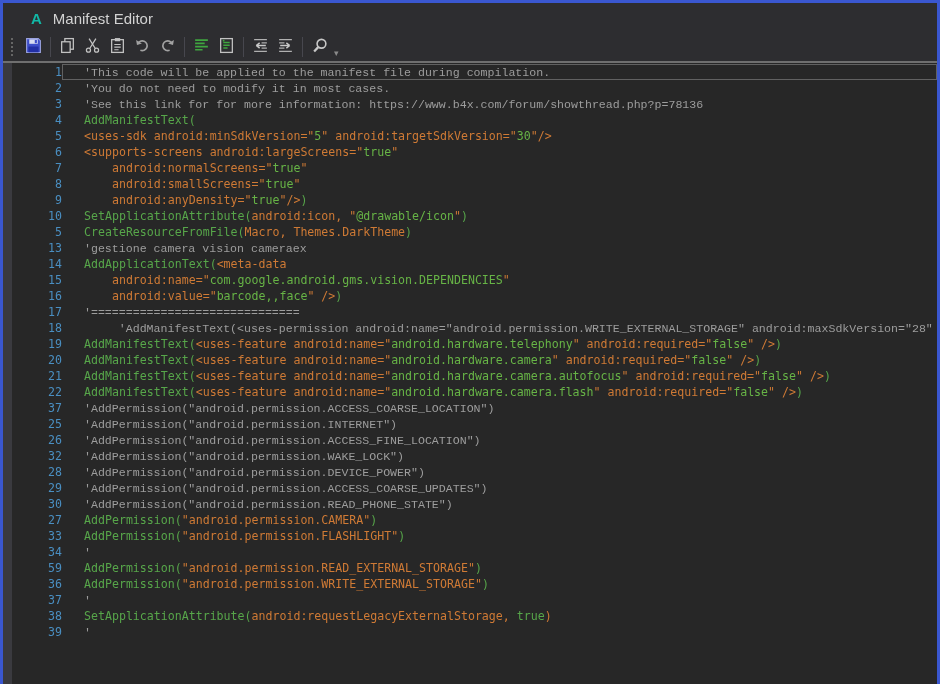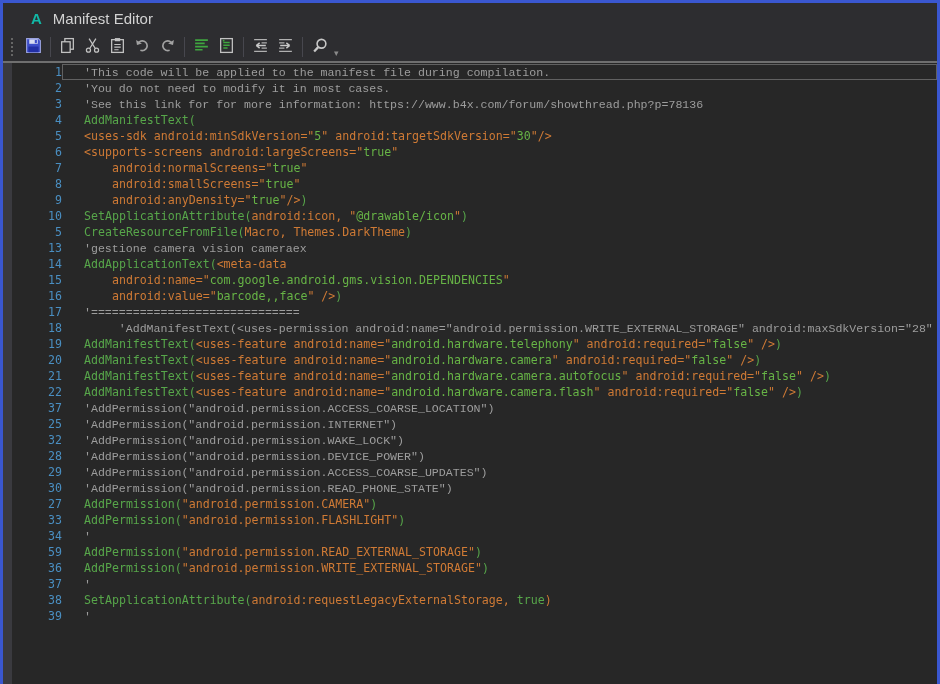--- a/index.html
+++ b/index.html
@@ -139,20 +139,21 @@
         <div class="row"><span class="ln">15</span><div class="code"><span class="x">    android:name="</span><span class="v">com.google.android.gms.vision.DEPENDENCIES</span><span class="x">"</span></div></div>
         <div class="row"><span class="ln">16</span><div class="code"><span class="x">    android:value="</span><span class="v">barcode,,face</span><span class="x">" /&gt;</span><span class="k">)</span></div></div>
         <div class="row"><span class="ln">17</span><div class="code"><span class="c">'==============================</span></div></div>
         <div class="row"><span class="ln">18</span><div class="code"><span class="c">     'AddManifestText(&lt;uses-permission android:name="android.permission.WRITE_EXTERNAL_STORAGE" android:maxSdkVersion="28" /&gt;)</span></div></div>
         <div class="row"><span class="ln">19</span><div class="code"><span class="k">AddManifestText(</span><span class="x">&lt;uses-feature android:name="</span><span class="v">android.hardware.telephony</span><span class="x">" android:required="</span><span class="v">false</span><span class="x">" /&gt;</span><span class="k">)</span></div></div>
         <div class="row"><span class="ln">20</span><div class="code"><span class="k">AddManifestText(</span><span class="x">&lt;uses-feature android:name="</span><span class="v">android.hardware.camera</span><span class="x">" android:required="</span><span class="v">false</span><span class="x">" /&gt;</span><span class="k">)</span></div></div>
         <div class="row"><span class="ln">21</span><div class="code"><span class="k">AddManifestText(</span><span class="x">&lt;uses-feature android:name="</span><span class="v">android.hardware.camera.autofocus</span><span class="x">" android:required="</span><span class="v">false</span><span class="x">" /&gt;</span><span class="k">)</span></div></div>
         <div class="row"><span class="ln">22</span><div class="code"><span class="k">AddManifestText(</span><span class="x">&lt;uses-feature android:name="</span><span class="v">android.hardware.camera.flash</span><span class="x">" android:required="</span><span class="v">false</span><span class="x">" /&gt;</span><span class="k">)</span></div></div>
         <div class="row"><span class="ln">37</span><div class="code"><span class="c">'AddPermission("android.permission.ACCESS_COARSE_LOCATION")</span></div></div>
         <div class="row"><span class="ln">25</span><div class="code"><span class="c">'AddPermission("android.permission.INTERNET")</span></div></div>
+        <div class="row"><span class="ln">26</span><div class="code"><span class="c">'AddPermission("android.permission.ACCESS_FINE_LOCATION")</span></div></div>
         <div class="row"><span class="ln">32</span><div class="code"><span class="c">'AddPermission("android.permission.WAKE_LOCK")</span></div></div>
         <div class="row"><span class="ln">28</span><div class="code"><span class="c">'AddPermission("android.permission.DEVICE_POWER")</span></div></div>
         <div class="row"><span class="ln">29</span><div class="code"><span class="c">'AddPermission("android.permission.ACCESS_COARSE_UPDATES")</span></div></div>
         <div class="row"><span class="ln">30</span><div class="code"><span class="c">'AddPermission("android.permission.READ_PHONE_STATE")</span></div></div>
         <div class="row"><span class="ln">27</span><div class="code"><span class="k">AddPermission(</span><span class="x">"android.permission.CAMERA"</span><span class="k">)</span></div></div>
         <div class="row"><span class="ln">33</span><div class="code"><span class="k">AddPermission(</span><span class="x">"android.permission.FLASHLIGHT"</span><span class="k">)</span></div></div>
         <div class="row"><span class="ln">34</span><div class="code"><span class="c">'</span></div></div>
         <div class="row"><span class="ln">59</span><div class="code"><span class="k">AddPermission(</span><span class="x">"android.permission.READ_EXTERNAL_STORAGE"</span><span class="k">)</span></div></div>
         <div class="row"><span class="ln">36</span><div class="code"><span class="k">AddPermission(</span><span class="x">"android.permission.WRITE_EXTERNAL_STORAGE"</span><span class="k">)</span></div></div>
         <div class="row"><span class="ln">37</span><div class="code"><span class="c">'</span></div></div>

